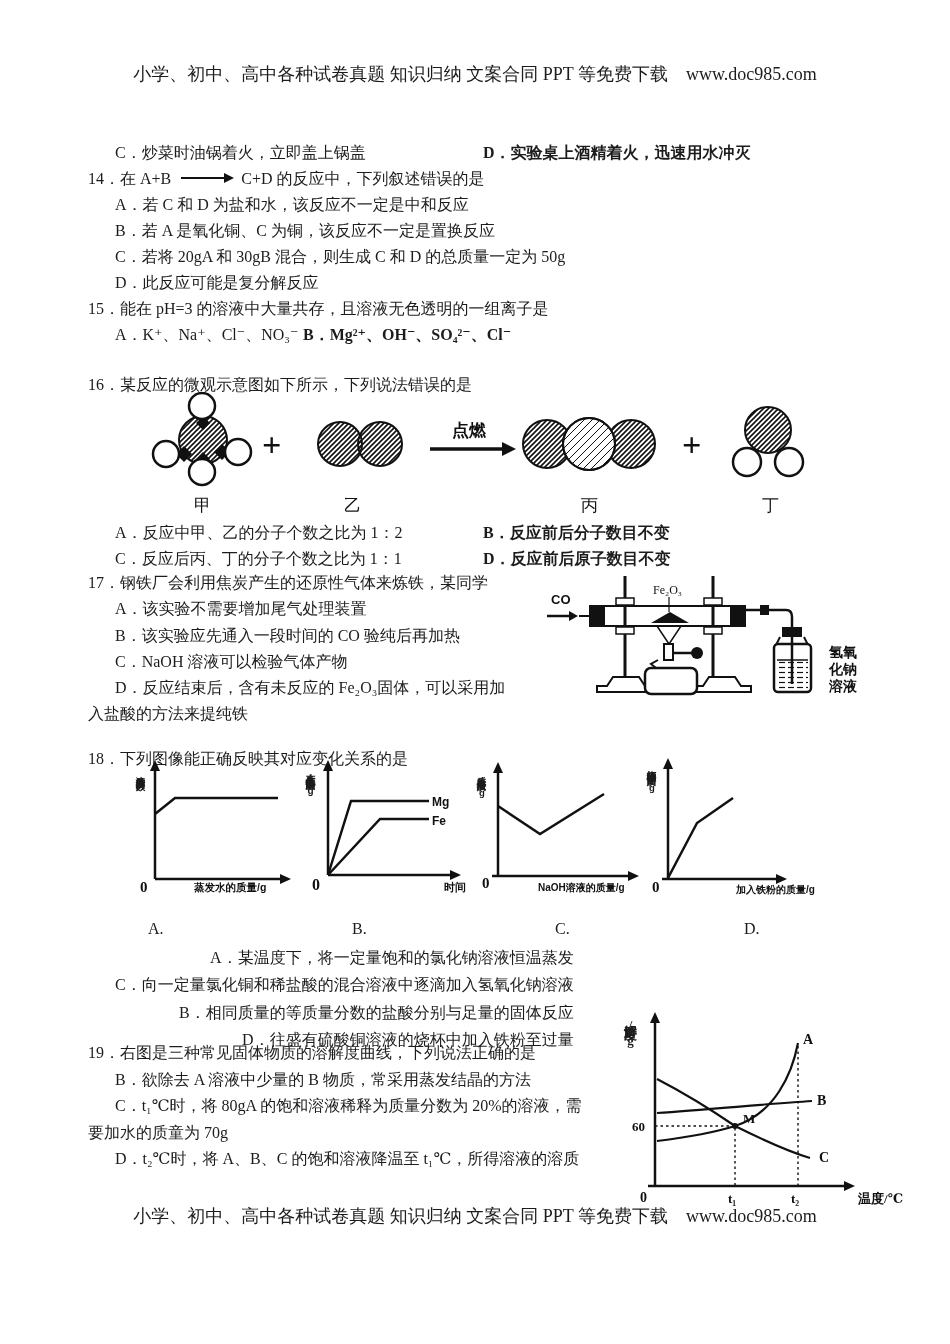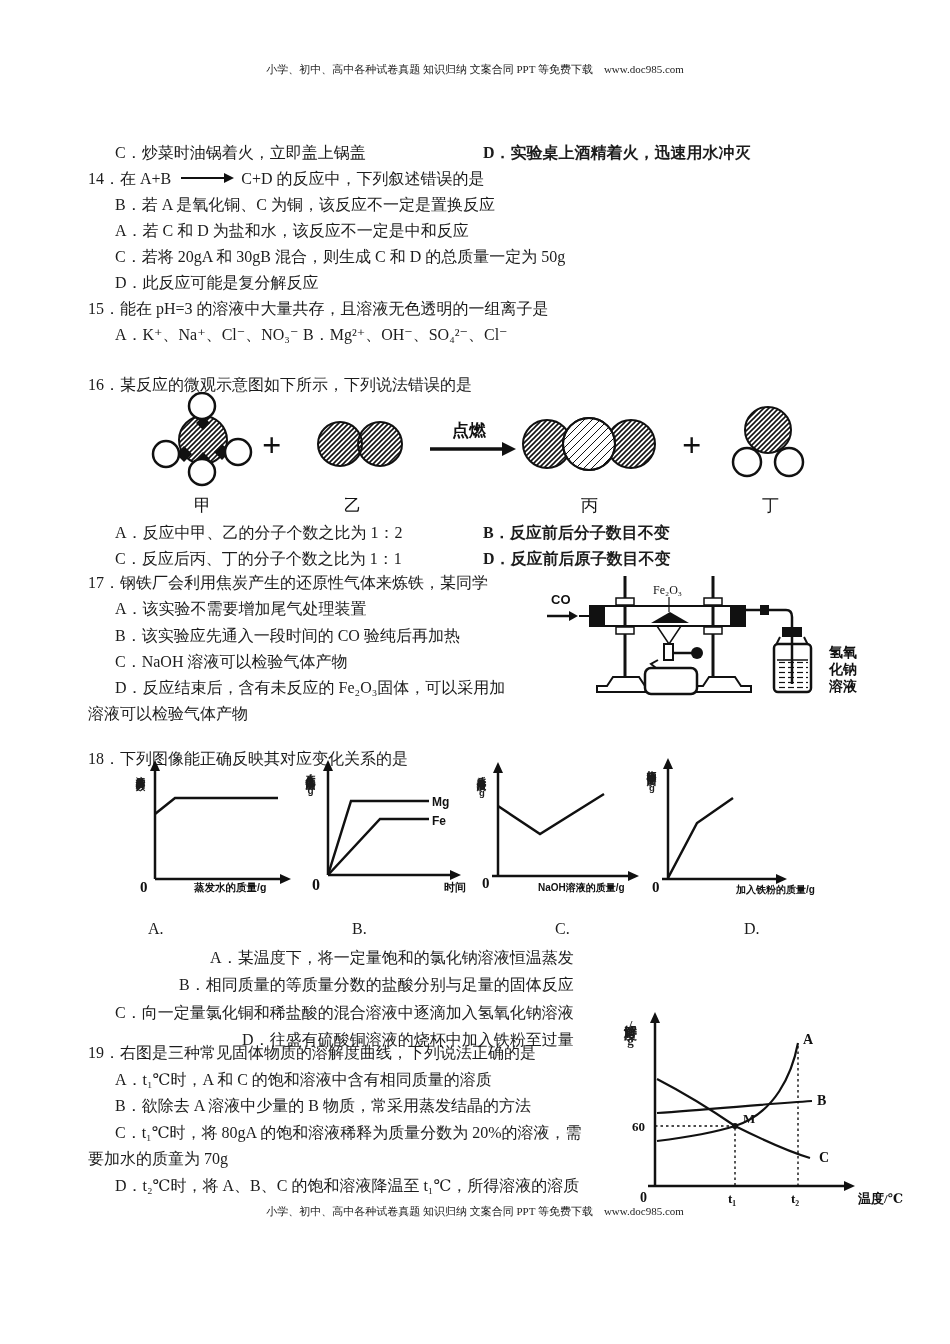--- a/index.html
+++ b/index.html
@@ -1,28 +1,28 @@
 <!DOCTYPE html>
 <html><head>
 <meta charset="utf-8">
 <style>
   * { margin:0; padding:0; box-sizing:border-box; }
   html,body { background:#ffffff; }
   .page { position:relative; width:950px; height:1344px; background:#fff; overflow:hidden;
           font-family:"Liberation Serif","DejaVu Serif",serif; font-size:16px; color:#1c1c1c; }
   .abs { position:absolute; }
-  .center-line { position:absolute; left:0; width:100%; text-align:center; font-size:11px; white-space:nowrap; }
+  .center-line { position:absolute; left:0; width:100%; text-align:center; font-size:18px; white-space:nowrap; }
   .blk { position:absolute; left:88px; white-space:nowrap; }
   .line { position:relative; height:26px; line-height:26px; white-space:nowrap; }
   .q17 .line { height:26.3px; line-height:26.3px; }
   .q18o .line { height:27.4px; line-height:27.4px;text-align:right; }
   .q19 .line { height:26.6px; line-height:26.6px; }
   .ind { padding-left:27px; }
   .c2 { position:absolute; left:395px; top:0;font-weight:bold; }
-  .c2b { position:absolute; left:215px; top:0; }
+  .c2b { position:absolute; left:215px; top:0;font-weight:bold; }
   .arrow-line { display:inline-block; vertical-align:middle; position:relative;
                 width:50px; height:0; border-top:2px solid #111; margin:0 10px 4px 10px; }
   .arrow-line::after { content:""; position:absolute; right:-3px; top:-6px;
                 border-style:solid; border-width:5px 0 5px 10px;
                 border-color:transparent transparent transparent #111; }
   .vlabel { position:absolute; writing-mode:vertical-rl; text-orientation:upright;
             font-family:"Liberation Sans","DejaVu Sans",sans-serif; font-weight:bold;
             color:#1c1c1c; letter-spacing:1px; line-height:1; }
   .glabel { position:absolute; font-size:16px; }
   svg text { fill:#111; }
@@ -35,22 +35,22 @@
   <div class="center-line" style="top:62px">小学、初中、高中各种试卷真题 知识归纳 文案合同 PPT 等免费下载　www.doc985.com</div>
 
   <div class="blk" style="top:140px">
     <div class="line ind">
       <span>C．炒菜时油锅着火，立即盖上锅盖</span>
       <span class="c2">D．实验桌上酒精着火，迅速用水冲灭</span>
     </div>
     <div class="line">
       <span>14．在 A+B</span><span class="arrow-line"></span><span>C+D 的反应中，下列叙述错误的是</span>
     </div>
+    <div class="line ind">A．若 C 和 D 为盐和水，该反应不一定是中和反应</div>
     <div class="line ind">B．若 A 是氧化铜、C 为铜，该反应不一定是置换反应</div>
-    <div class="line ind">A．若 C 和 D 为盐和水，该反应不一定是中和反应</div>
     <div class="line ind">C．若将 20gA 和 30gB 混合，则生成 C 和 D 的总质量一定为 50g</div>
     <div class="line ind">D．此反应可能是复分解反应</div>
   </div>
 
   <div class="blk" style="top:296px">
     <div class="line">15．能在 pH=3 的溶液中大量共存，且溶液无色透明的一组离子是</div>
     <div class="line ind">
       <span>A．K⁺、Na⁺、Cl⁻、NO₃⁻</span>
       <span class="c2b">B．Mg²⁺、OH⁻、SO₄²⁻、Cl⁻</span>
     </div>
@@ -125,21 +125,21 @@
       <span class="c2">D．反应前后原子数目不变</span>
     </div>
   </div>
 
   <div class="blk q17" style="top:570px">
     <div class="line">17．钢铁厂会利用焦炭产生的还原性气体来炼铁，某同学</div>
     <div class="line ind">A．该实验不需要增加尾气处理装置</div>
     <div class="line ind">B．该实验应先通入一段时间的 CO 验纯后再加热</div>
     <div class="line ind">C．NaOH 溶液可以检验气体产物</div>
     <div class="line ind">D．反应结束后，含有未反应的 Fe₂O₃固体，可以采用加</div>
-    <div class="line">溶液可以检验气体产物</div>
+    <div class="line">入盐酸的方法来提纯铁</div>
   </div>
 
   <svg class="abs" style="left:545px; top:560px" width="405" height="185" viewBox="0 0 405 185">
     <defs>
       <pattern id="hliq" patternUnits="userSpaceOnUse" width="9" height="5">
         <path d="M0 2.5 H6" stroke="#111" stroke-width="1.2"></path>
       </pattern>
     </defs>
     <text x="6" y="44" font-size="13" font-weight="bold" font-family="Liberation Sans,sans-serif">CO</text>
     <g>
@@ -252,28 +252,27 @@
   <span class="vlabel" style="left:477px; top:768px; font-size:9.5px">反应后溶液质量/g</span>
   <span class="vlabel" style="left:647px; top:762px; font-size:9.5px">烧杯中固体的质量/g</span>
 
   <span class="glabel" style="left:148px; top:920px">A.</span>
   <span class="glabel" style="left:352px; top:920px">B.</span>
   <span class="glabel" style="left:555px; top:920px">C.</span>
   <span class="glabel" style="left:744px; top:920px">D.</span>
 
   <div class="blk q18o" style="top:944px">
     <div class="line ind">A．某温度下，将一定量饱和的氯化钠溶液恒温蒸发</div>
+    <div class="line ind">C．向一定量氯化铜和稀盐酸的混合溶液中逐滴加入氢氧化钠溶液</div>
     <div class="line ind">B．相同质量的等质量分数的盐酸分别与足量的固体反应</div>
-    <div class="line ind">C．向一定量氯化铜和稀盐酸的混合溶液中逐滴加入氢氧化钠溶液</div>
     <div class="line ind">D．往盛有硫酸铜溶液的烧杯中加入铁粉至过量</div>
   </div>
 
   <div class="blk q19" style="top:1040px">
     <div class="line">19．右图是三种常见固体物质的溶解度曲线，下列说法正确的是</div>
-    <div class="line ind">A．t₁℃时，A 和 C 的饱和溶液中含有相同质量的溶质</div>
     <div class="line ind">B．欲除去 A 溶液中少量的 B 物质，常采用蒸发结晶的方法</div>
     <div class="line ind">C．t₁℃时，将 80gA 的饱和溶液稀释为质量分数为 20%的溶液，需</div>
     <div class="line">要加水的质童为 70g</div>
     <div class="line ind">D．t₂℃时，将 A、B、C 的饱和溶液降温至 t₁℃，所得溶液的溶质</div>
   </div>
 
   <svg class="abs" style="left:620px; top:1010px" width="330" height="200" viewBox="0 0 330 200">
     <line x1="35" y1="10" x2="35" y2="176" stroke="#111" stroke-width="2.5"></line>
     <polygon points="30,13 35,2 40,13" fill="#111"></polygon>
     <line x1="28" y1="176" x2="226" y2="176" stroke="#111" stroke-width="2.5"></line>

